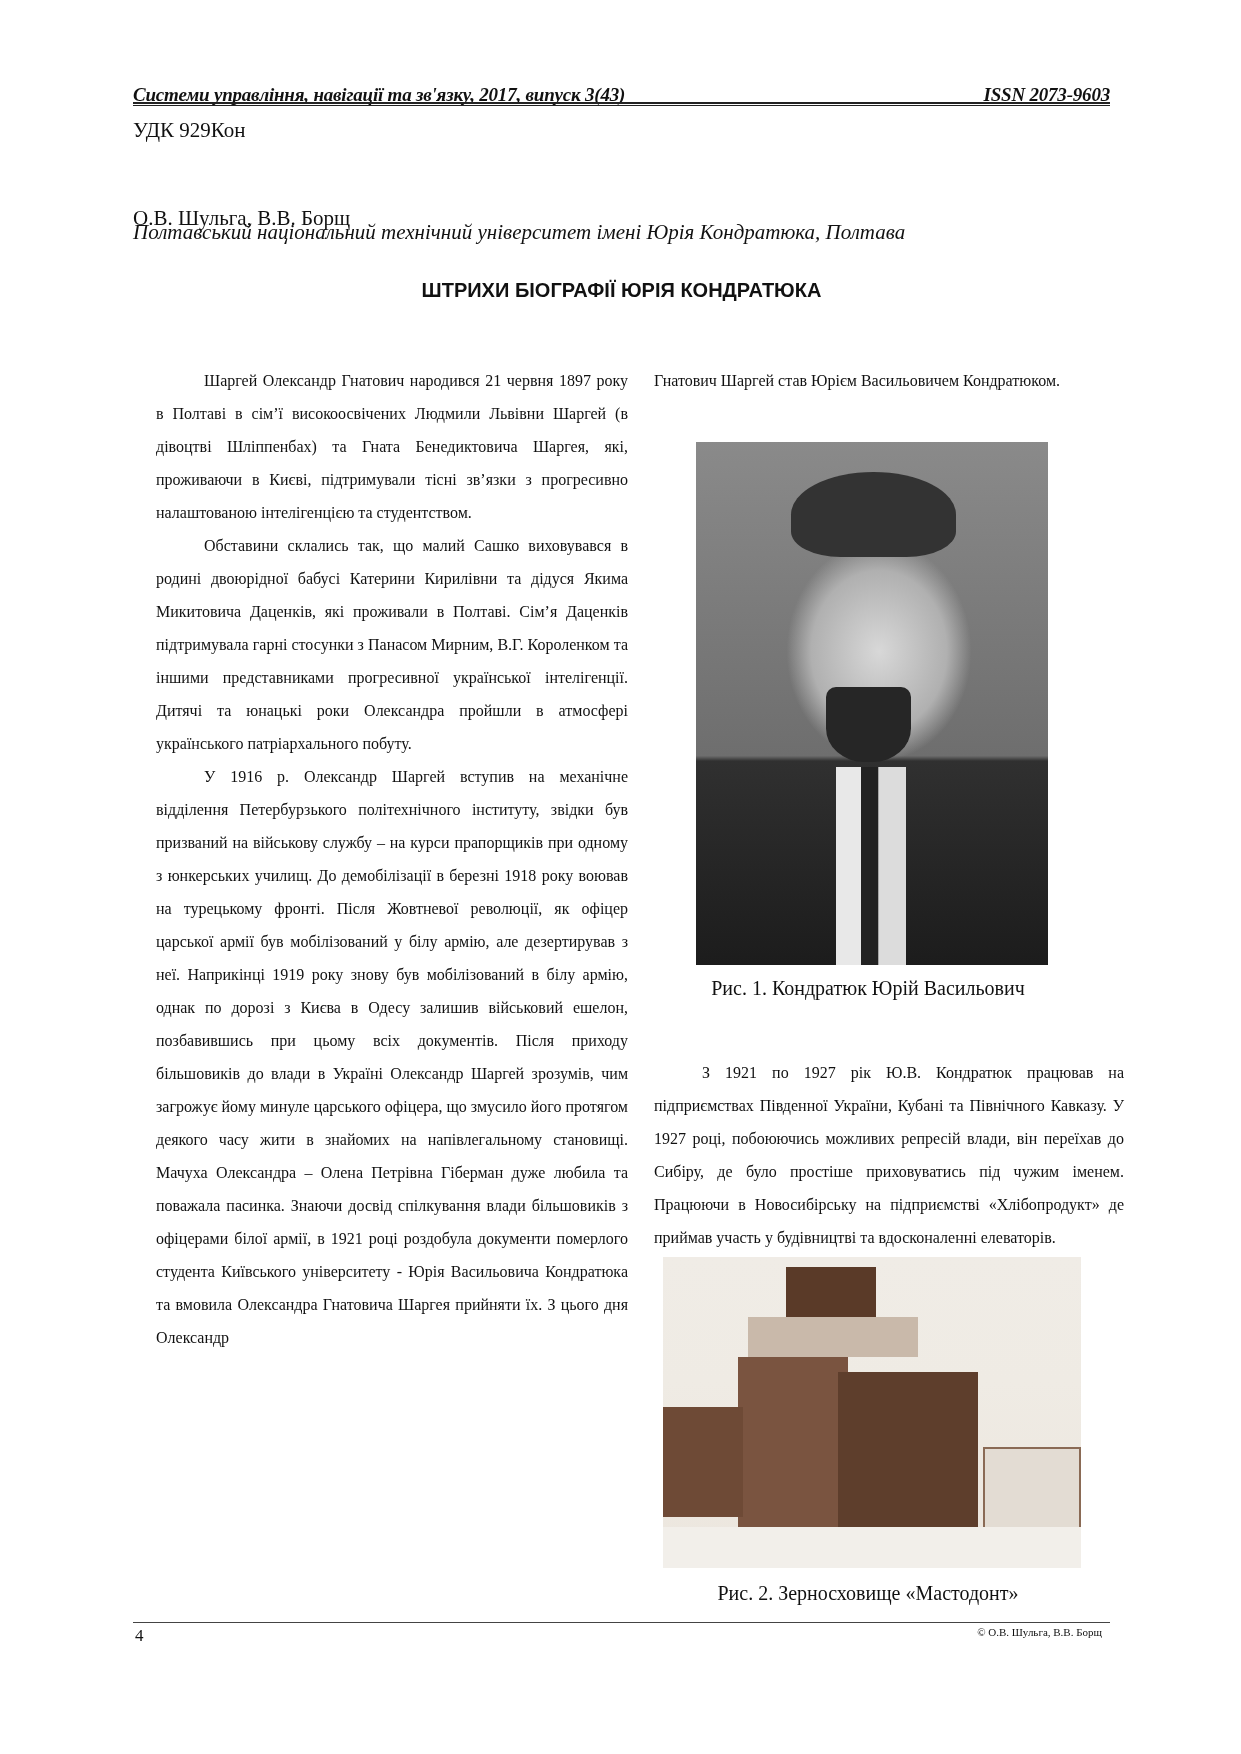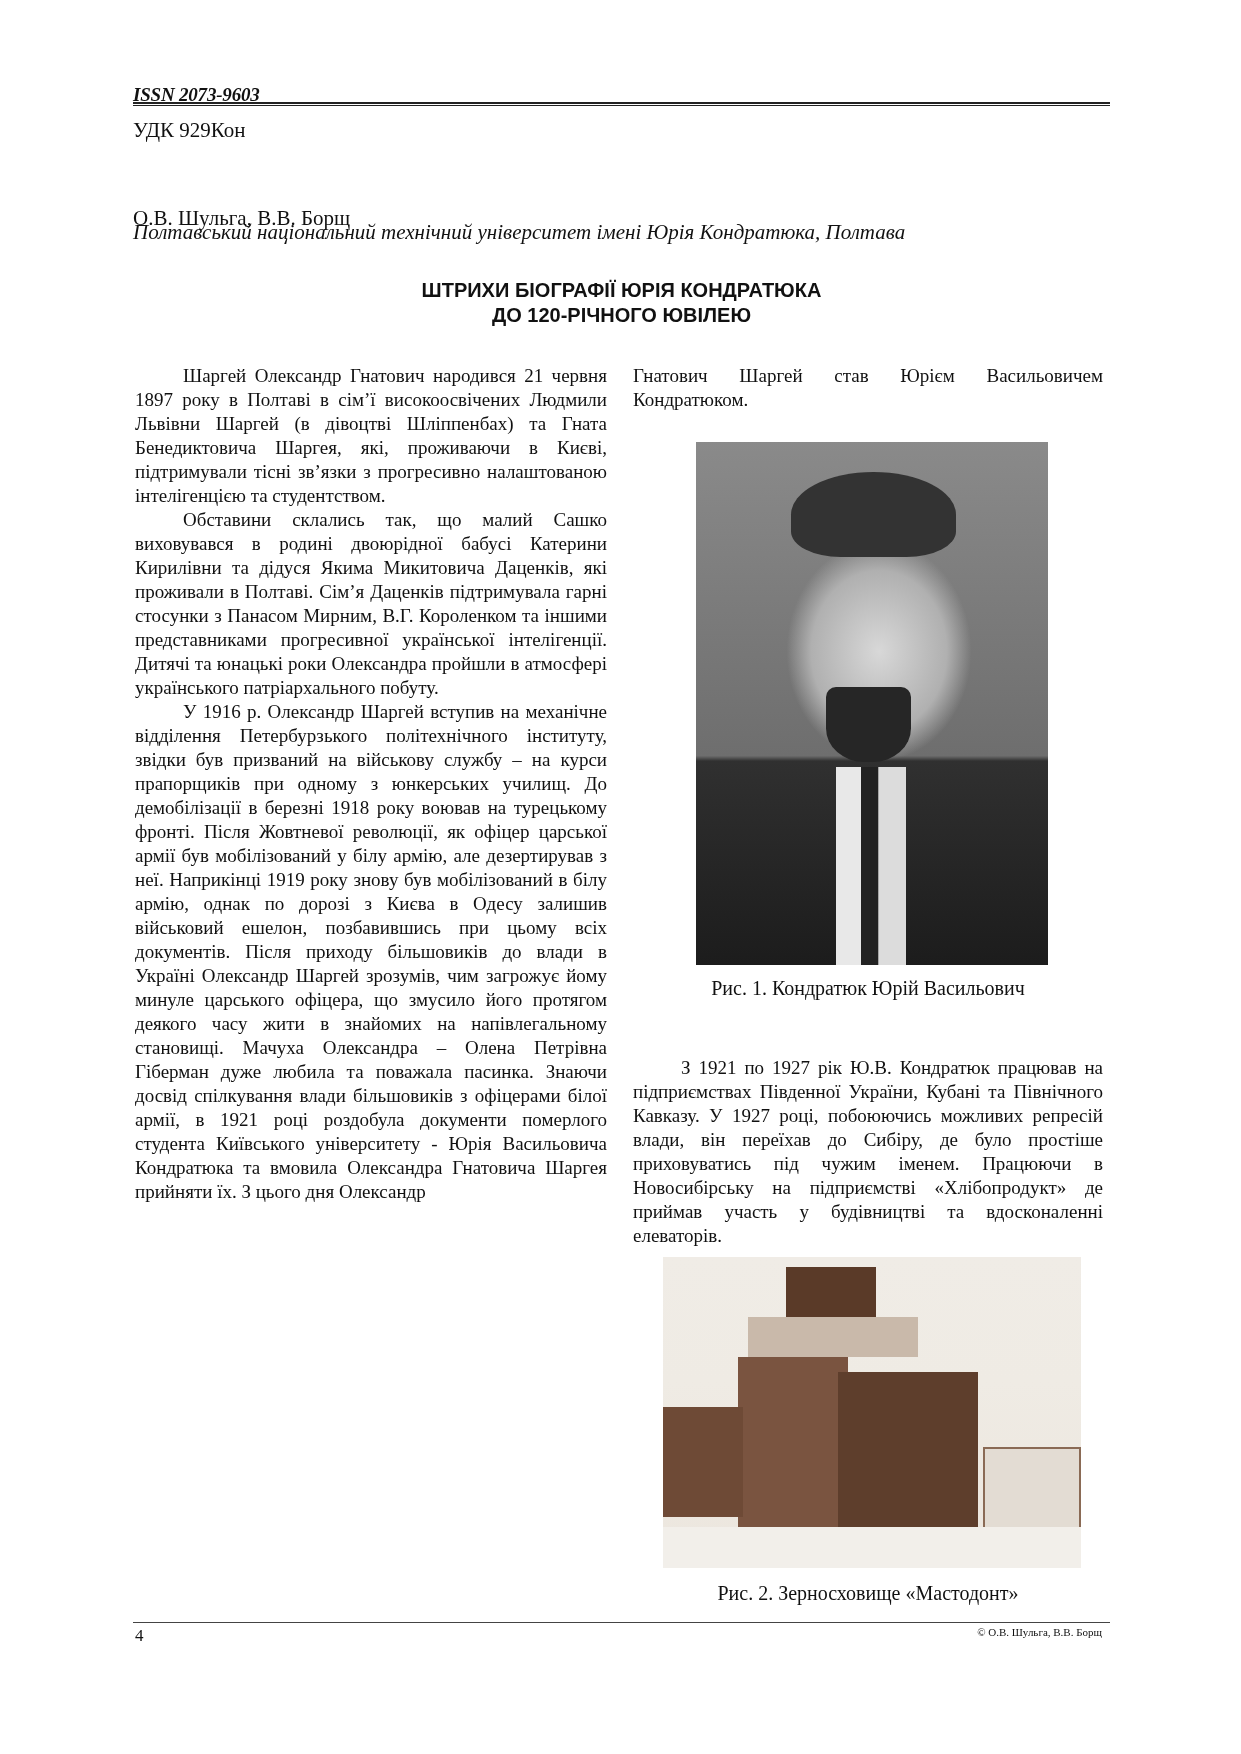--- a/index.html
+++ b/index.html
@@ -11,21 +11,21 @@
       font-size: 19px; display: flex; justify-content: space-between; align-items: flex-end;
       letter-spacing: -0.2px; }
     .head-rule { left: 133px; top: 102px; width: 977px; height: 4px;
       border-top: 2px solid #222; border-bottom: 1px solid #222; box-sizing: border-box; }
     .udk { left: 133px; top: 118px; font-size: 21px; }
     .authors { left: 133px; top: 182px; font-size: 21px; margin-top: 24px; }
     .affil { left: 133px; top: 220px; font-size: 21px; font-style: italic; }
     .title { left: 133px; top: 278px; width: 977px; text-align: center;
       font-family: "Liberation Sans", "DejaVu Sans", sans-serif; font-weight: bold;
       font-size: 20px; line-height: 25px; }
-    .col { font-size: 19px; line-height: 24px; text-align: justify; }
+    .col { font-size: 16px; line-height: 33px; text-align: justify; margin-left: 21px; }
     .col p { margin: 0; }
     .col p.ind { text-indent: 48px; }
     .col-left { left: 135px; top: 364px; width: 472px; }
     .col-right-top { left: 633px; top: 364px; width: 470px; }
     .col-right-mid { left: 633px; top: 1056px; width: 470px; }
     .caption { font-size: 20px; text-align: center; }
     .portrait { left: 696px; top: 442px; width: 352px; height: 523px;
       background: radial-gradient(ellipse 35% 28% at 52% 40%, #d8d8d8 0%, #b0b0b0 55%, transparent 75%),
                   linear-gradient(180deg, #8a8a8a 0%, #6e6e6e 60%, #303030 61%, #1c1c1c 100%); }
     .portrait .shirt { position: absolute; left: 140px; top: 325px; width: 70px; height: 198px;
@@ -40,31 +40,31 @@
     .elevator .b { position: absolute; background: #6b4a36; }
     .cap2 { left: 633px; top: 1582px; width: 470px; }
     .foot-rule { left: 133px; top: 1622px; width: 977px; height: 0; border-top: 1px solid #444; }
     .page-num { left: 135px; top: 1626px; font-size: 17px; }
     .copyright { left: 840px; top: 1626px; width: 262px; text-align: right; font-size: 11px; }
   </style>
 </head>
 <body>
 
 <div class="abs running-head">
+  <span>Системи управління, навігації та зв'язку, 2017, випуск 3(43)</span>
   <span>ISSN 2073-9603</span>
 </div>
 <div class="abs head-rule"></div>
 
 <div class="abs udk">УДК 929Кон</div>
 <div class="abs authors">О.В. Шульга, В.В. Борщ</div>
 <div class="abs affil">Полтавський національний технічний університет імені Юрія Кондратюка, Полтава</div>
 
 <div class="abs title">
   <div>ШТРИХИ БІОГРАФІЇ ЮРІЯ КОНДРАТЮКА</div>
-  <div>ДО 120-РІЧНОГО ЮВІЛЕЮ</div>
 </div>
 
 <div class="abs col col-left">
   <p class="ind">Шаргей Олександр Гнатович народився 21 червня 1897 року в Полтаві в сім’ї високоосвічених Людмили Львівни Шаргей (в дівоцтві Шліппенбах) та Гната Бенедиктовича Шаргея, які, проживаючи в Києві, підтримували тісні зв’язки з прогресивно налаштованою інтелігенцією та студентством.</p>
   <p class="ind">Обставини склались так, що малий Сашко виховувався в родині двоюрідної бабусі Катерини Кирилівни та дідуся Якима Микитовича Даценків, які проживали в Полтаві. Сім’я Даценків підтримувала гарні стосунки з Панасом Мирним, В.Г. Короленком та іншими представниками прогресивної української інтелігенції. Дитячі та юнацькі роки Олександра пройшли в атмосфері українського патріархального побуту.</p>
   <p class="ind">У 1916 р. Олександр Шаргей вступив на механічне відділення Петербурзького політехнічного інституту, звідки був призваний на військову службу – на курси прапорщиків при одному з юнкерських училищ. До демобілізації в березні 1918 року воював на турецькому фронті. Після Жовтневої революції, як офіцер царської армії був мобілізований у білу армію, але дезертирував з неї. Наприкінці 1919 року знову був мобілізований в білу армію, однак по дорозі з Києва в Одесу залишив військовий ешелон, позбавившись при цьому всіх документів. Після приходу більшовиків до влади в Україні Олександр Шаргей зрозумів, чим загрожує йому минуле царського офіцера, що змусило його протягом деякого часу жити в знайомих на напівлегальному становищі. Мачуха Олександра – Олена Петрівна Гіберман дуже любила та поважала пасинка. Знаючи досвід спілкування влади більшовиків з офіцерами білої армії, в 1921 році роздобула документи померлого студента Київського університету - Юрія Васильовича Кондратюка та вмовила Олександра Гнатовича Шаргея прийняти їх. З цього дня Олександр</p>
 </div>
 
 <div class="abs col col-right-top">
   <p>Гнатович Шаргей став Юрієм Васильовичем Кондратюком.</p>

